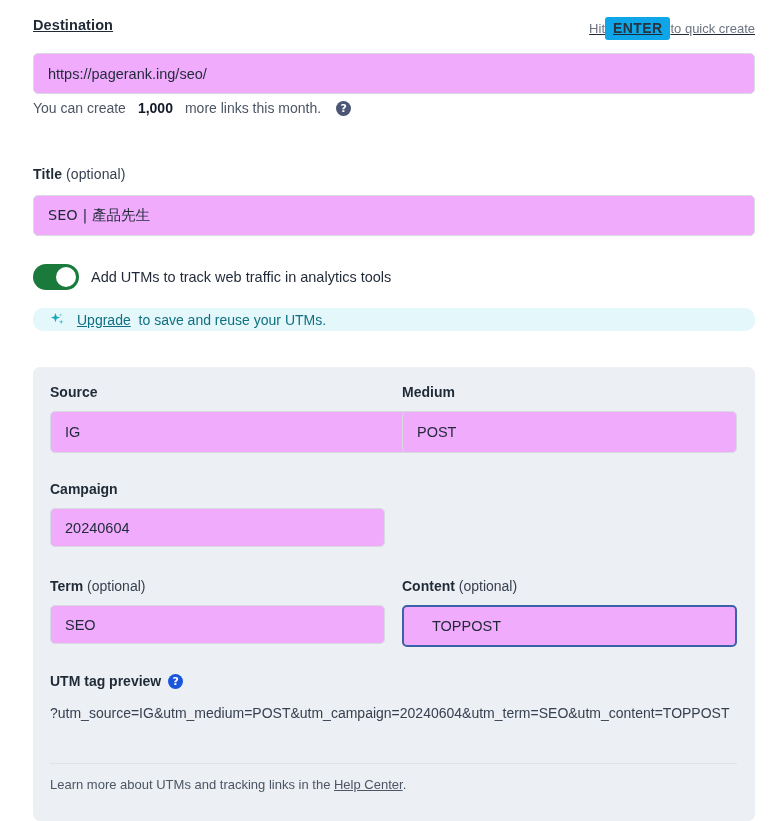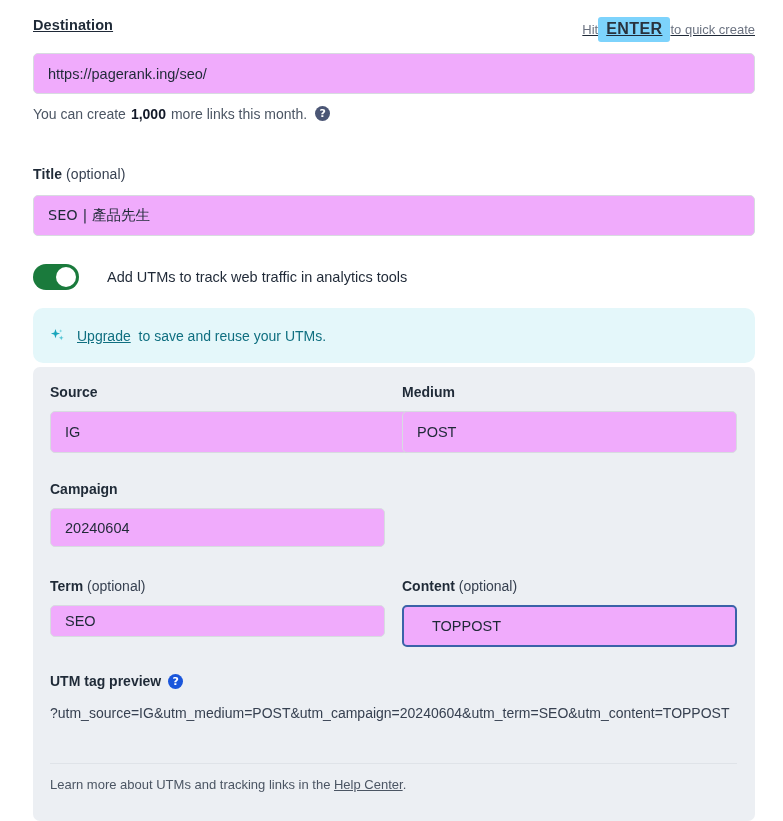--- a/index.html
+++ b/index.html
@@ -43,24 +43,24 @@
     color: #374151;
   }
   .hint-enter {
     display: flex;
     align-items: center;
     font-size: 13px;
     color: #6b7280;
   }
   .kbd {
     display: inline-block;
-    background: #7dd3fc;
+    background: #0ea5e9;
     color: #29323d;
     font-weight: bold;
-    font-size: 16px;
+    font-size: 14px;
     letter-spacing: .4px;
     padding: 3px 8px 4px 8px;
     border-radius: 3px;
   }
 
   .text-input {
     position: absolute;
     box-sizing: border-box;
     background: #f0abfc;
     border: 1px solid #d7dbe0;
@@ -79,26 +79,26 @@
   #destination-input {
     left: 33px;
     top: 53px;
     width: 722px;
     height: 41px;
   }
 
   .quota-line {
     position: absolute;
     left: 33px;
-    top: 106px;
+    top: 100px;
     font-size: 14px;
     color: #4b5563;
     display: flex;
-    align-items: flex-start;
-    gap: 0px;
+    align-items: flex-end;
+    gap: 7px;
   }
   .quota-line b { color: #111827; font-weight: bold; }
 
   .help-badge {
     display: inline-block;
     width: 15px;
     height: 15px;
     border-radius: 50%;
     background: #4b5675;
     color: #ffffff;
@@ -124,21 +124,21 @@
     font-family: "DejaVu Sans", "Liberation Sans", sans-serif;
   }
 
   
   .toggle-row {
     position: absolute;
     left: 33px;
     top: 264px;
     display: flex;
     align-items: center;
-    gap: 28px;
+    gap: 12px;
   }
   .toggle {
     position: relative;
     width: 46px;
     height: 26px;
     border-radius: 13px;
     background: #1a7a3c;
     flex: none;
   }
   .toggle .knob {
@@ -154,21 +154,21 @@
     font-size: 14.5px;
     color: #1f2937;
   }
 
   
   .upgrade-banner {
     position: absolute;
     left: 33px;
     top: 308px;
     width: 722px;
-    height: 55px;
+    height: 23px;
     box-sizing: border-box;
     background: #e4f7fa;
     border-radius: 10px;
     display: flex;
     align-items: center;
     padding-left: 16px;
     gap: 10px;
   }
   .sparkle-icon {
     width: 18px;
@@ -212,21 +212,21 @@
   #source-input  { left: 50px;  top: 411px; width: 394px; height: 42px; }
   #medium-input  { left: 402px; top: 411px; width: 335px; height: 42px; }
 
   
   #campaign-label { left: 50px; top: 481px; }
   #campaign-input { left: 50px; top: 508px; width: 335px; height: 39px; }
 
   
   #term-label    { left: 50px;  top: 578px; }
   #content-label { left: 402px; top: 578px; }
-  #term-input    { left: 50px;  top: 605px; width: 335px; height: 32px; text-align: right; }
+  #term-input    { left: 50px;  top: 605px; width: 335px; height: 39px; text-align: right; }
   #content-input { left: 402px; top: 605px; width: 335px; height: 42px; padding-left: 28px; }
 
   
   #preview-label {
     position: absolute;
     left: 50px;
     top: 673px;
     font-size: 14px;
     font-weight: bold;
     color: #1f2a37;

